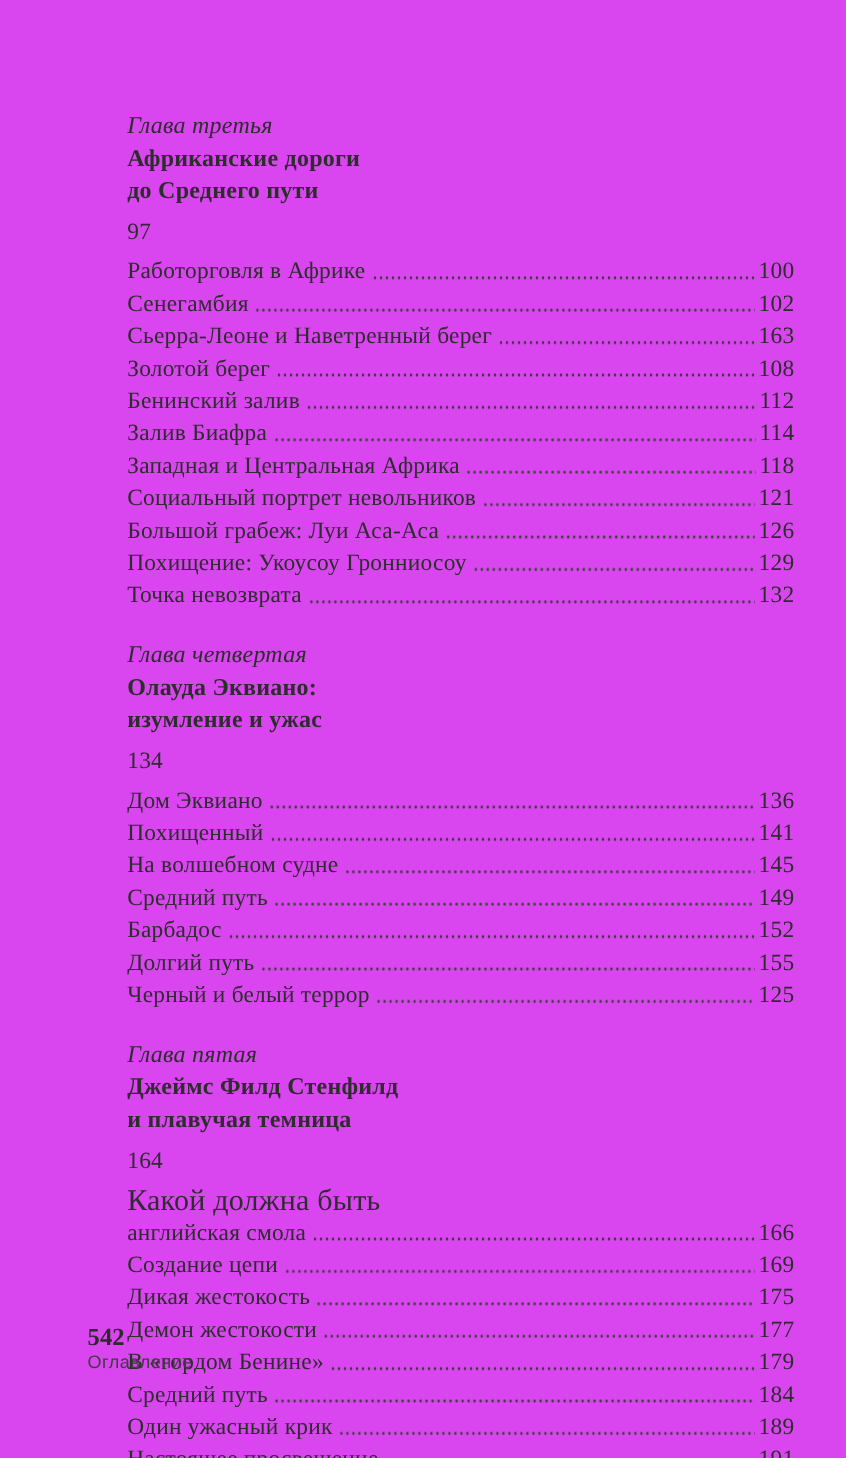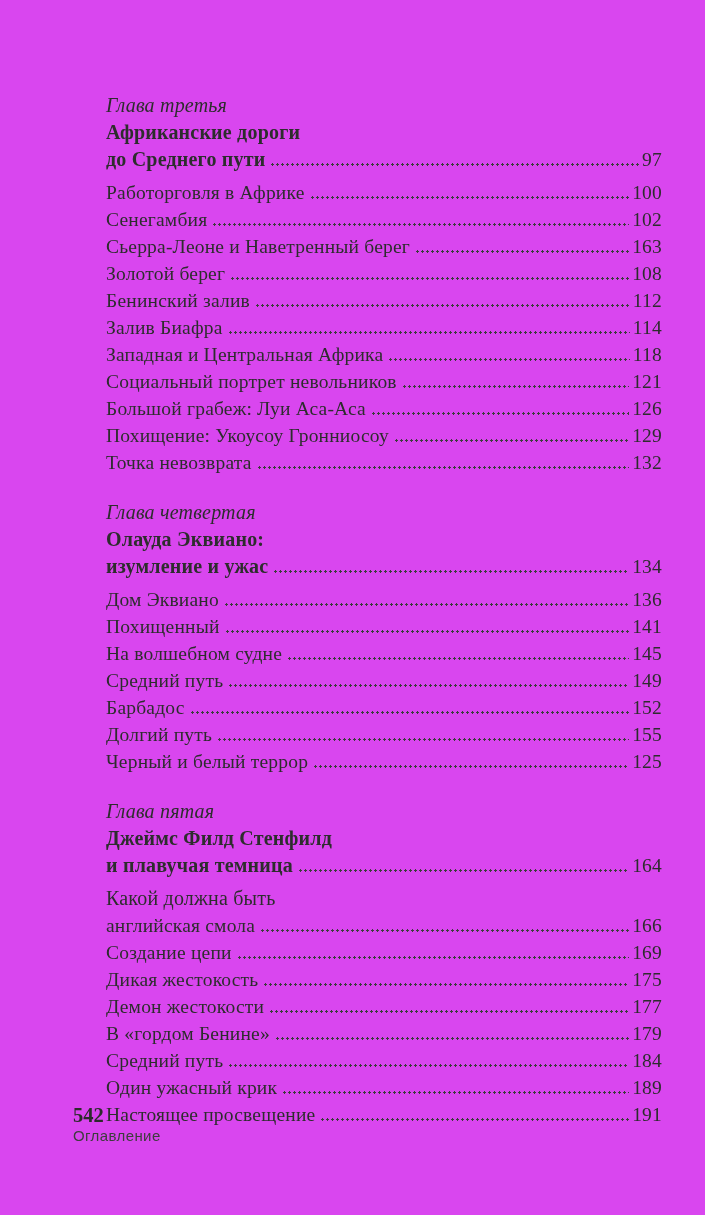--- a/index.html
+++ b/index.html
@@ -25,34 +25,34 @@
   .toc-section { margin-top: 0; }
   .toc-section + .toc-section { margin-top: 23px; }
 
   .chapter-label {
     font-style: italic;
     font-size: 20px;
     line-height: 27px;
     letter-spacing: 0.2px;
   }
   .plain-line {
-    font-size: 20px;
+    font-size: 25px;
     line-height: 27px;
     letter-spacing: 0.2px;
   }
   .bold-line { font-weight: bold; font-size: 20px; }
 
   .toc-row {
     display: flex;
     align-items: baseline;
     font-size: 19.5px;
     line-height: 27px;
     letter-spacing: 0.2px;
   }
-  .toc-row.title-row { margin-bottom: 6px; }
+  .toc-row.title-row { margin-bottom: 6px; flex-direction: column; }
   .toc-row .entry-title { white-space: nowrap; }
   .toc-row.title-row .entry-title { font-weight: bold; font-size: 20px; }
 
   .dot-leader {
     flex: 1;
     align-self: flex-end;
     height: 3px;
     margin: 0 3px 7px 5px;
     background-image: radial-gradient(circle, #3c3c3c 1.05px, rgba(0,0,0,0) 1.35px);
     background-size: 5px 3px;

